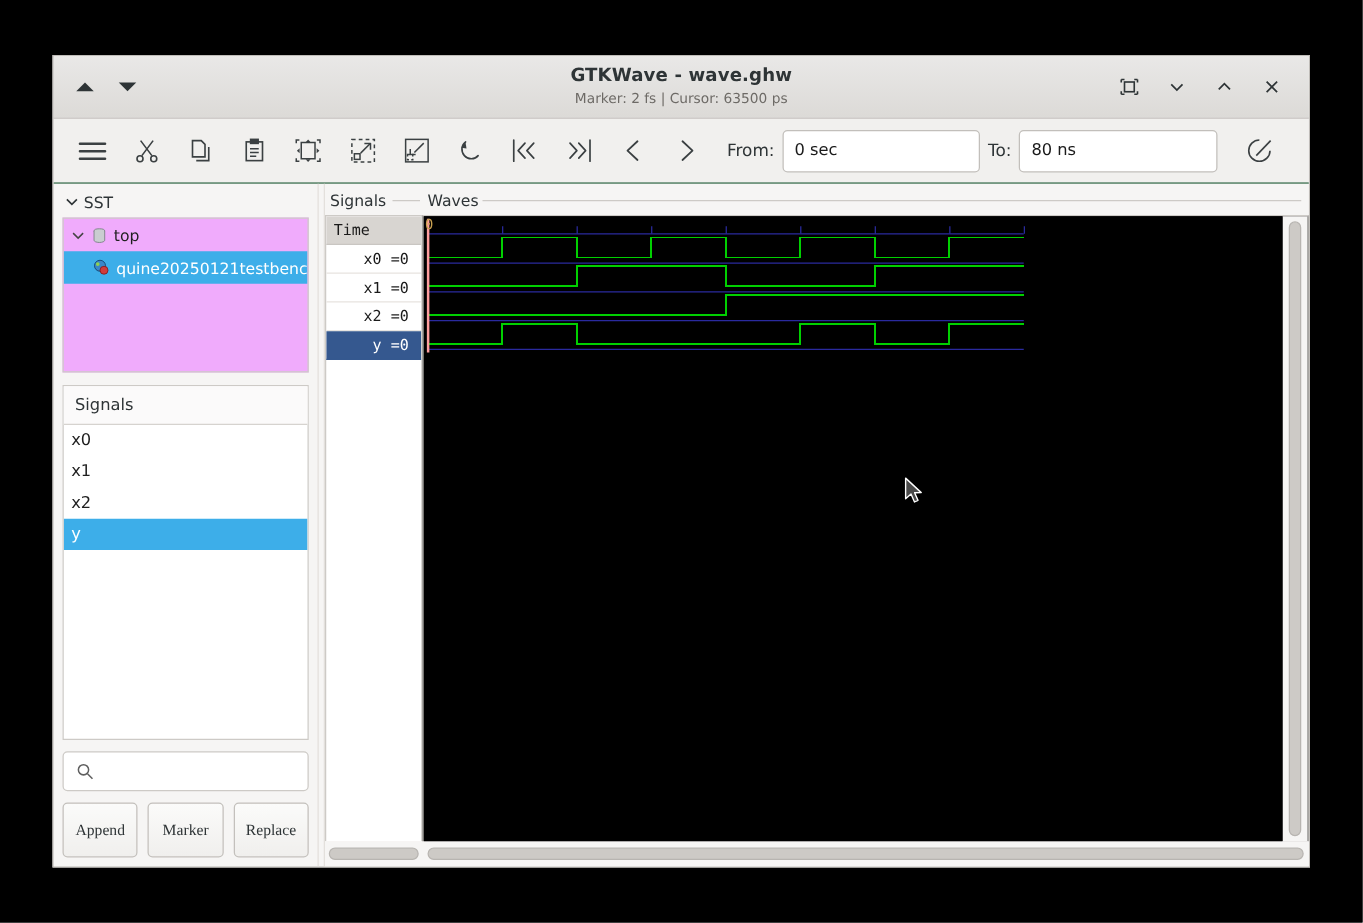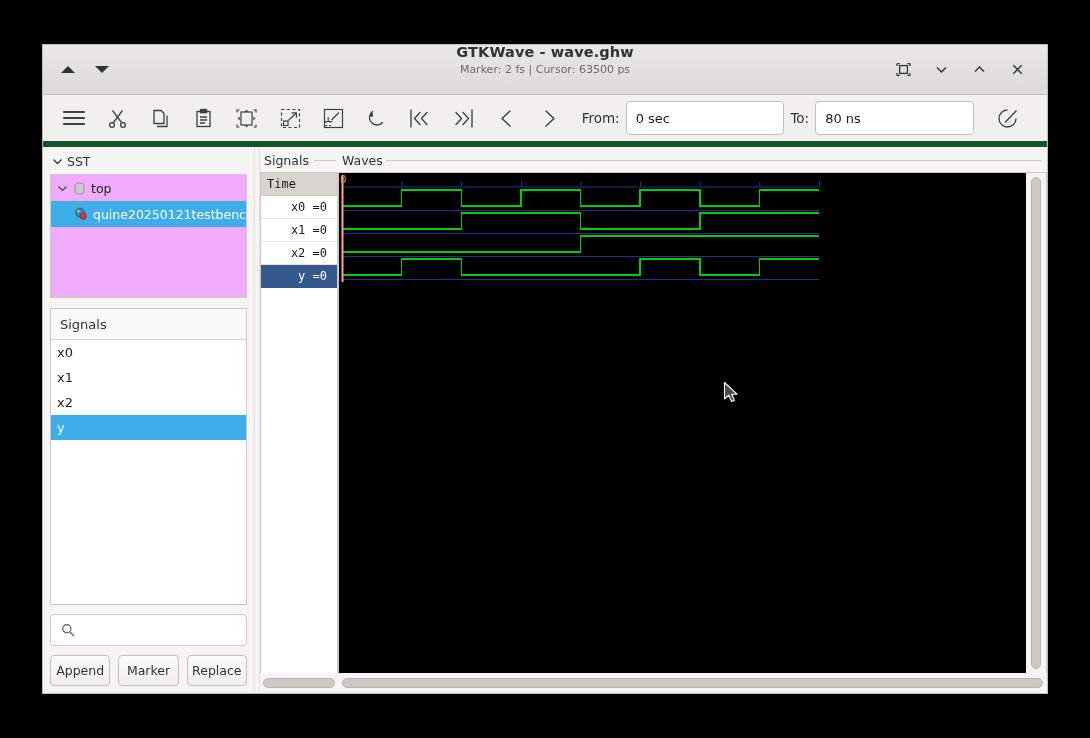--- a/index.html
+++ b/index.html
@@ -30,42 +30,42 @@
     position: relative;
     padding: 0 10px;
   }
   .tb-left { display: flex; align-items: center; gap: 20px; padding-left: 8px; width: 140px;}
   .tri { width: 0; height: 0; }
   .tri-up { border-left: 7px solid transparent; border-right: 7px solid transparent; border-bottom: 7px solid #2e3436; }
   .tri-dn { border-left: 7px solid transparent; border-right: 7px solid transparent; border-top: 7px solid #2e3436; }
   .tb-center {
     position: absolute; left: 0; right: 0; top: 0; bottom: 0;
     display: flex; flex-direction: column;
-    align-items: center; 
+    align-items: center; justify-content: center;
     pointer-events: none;
   }
   #win-title {
     font-size: 14.5px; font-weight: bold; color: #2e3436;
     letter-spacing: .1px; line-height: 1.1;
   }
   #win-sub {
     font-size: 11px; color: #6d6a66; margin-top: 3px; line-height: 1.1;
   }
   .tb-right {
     margin-left: auto; display: flex; align-items: center; gap: 18px;
     padding-right: 10px; z-index: 2;
   }
   .tb-btn { color: #2e3436; display: flex; align-items: center; justify-content: center;
             width: 20px; height: 20px; cursor: default; }
 
   
   #toolbar {
     height: 52px; min-height: 52px;
     background: #f1f0ee;
-    border-bottom: 6px solid #14532d;
+    border-bottom: 1px solid #14532d;
     display: flex; align-items: center;
     padding: 0 14px;
     gap: 0px;
   }
   .tool {
     width: 36px; height: 36px;
     display: flex; align-items: center; justify-content: center;
     color: #3b4042;
     margin-right: 9px;
   }
@@ -140,25 +140,25 @@
   #search-box {
     margin-top: 9px;
     height: 32px; min-height: 32px;
     background: #ffffff;
     border: 1px solid #cdcac6; border-radius: 4px;
     display: flex; align-items: center; padding-left: 10px;
     font-size: 12.5px; color: #7a7a7a;
   }
   #btn-row { margin-top: 9px; display: flex; gap: 8px; }
   .btn {
-    flex: 1; height: 31px;
+    flex: 1; height: 44px;
     background: linear-gradient(#fbfbfa, #f0efed);
     border: 1px solid #c3c0bc; border-radius: 4px;
     display: flex; align-items: center; justify-content: center;
-    font-size: 12.5px; color: #2e3436;
+    font-size: 12.5px; color: #2e3436; font-family: Liberation Serif, serif;
   }
 
   
   #splitter { width: 6px; background: #f6f5f4; border-left:1px solid #e3e0dc; border-right:1px solid #e3e0dc; }
 
   
   #names-pane {
     width: 78px; min-width: 78px;
     background: #f6f5f4;
     display: flex; flex-direction: column;

